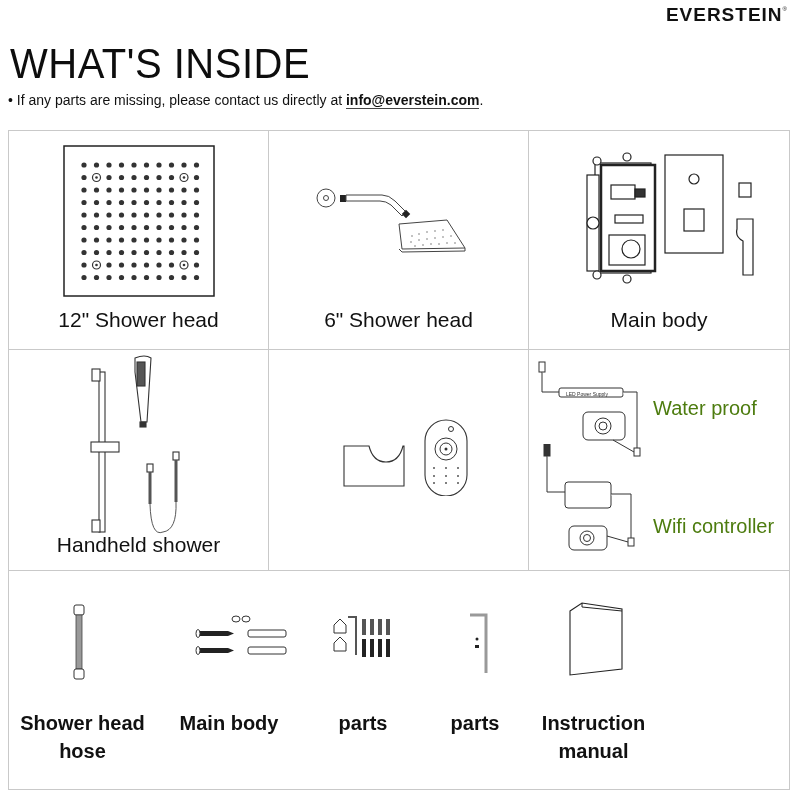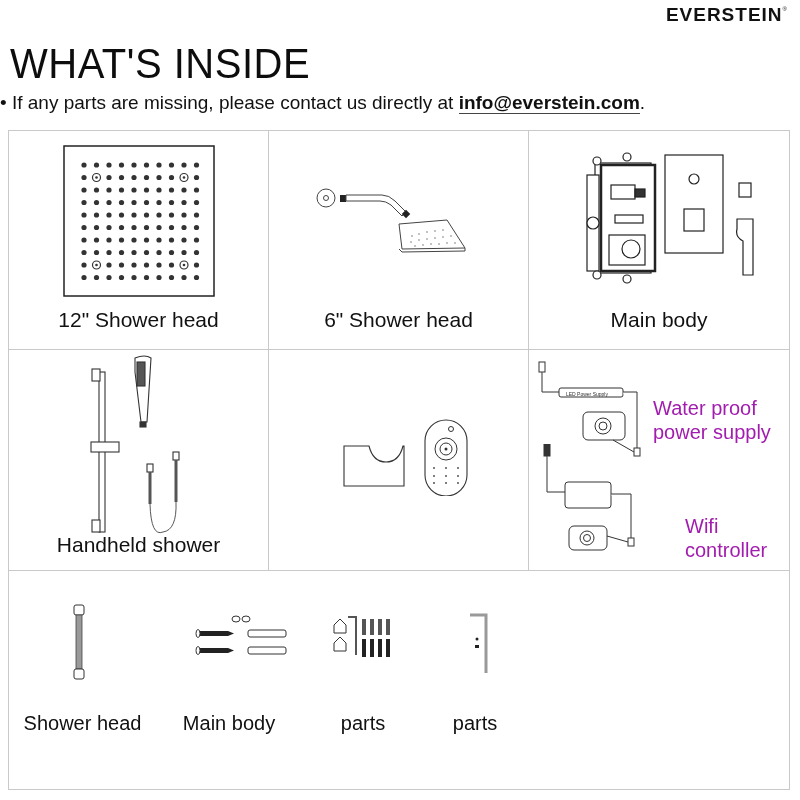--- a/index.html
+++ b/index.html
@@ -3,42 +3,42 @@
 <meta charset="utf-8">
 <style>
   * { box-sizing: border-box; margin: 0; padding: 0; }
   html, body { width: 800px; height: 800px; background: #ffffff; overflow: hidden; }
   body { position: relative; font-family: "Liberation Sans", "DejaVu Sans", sans-serif; color: #111; }
 
   .brand { position: absolute; top: 4px; right: 12px; font-size: 19px; font-weight: 700; letter-spacing: 1px; color: #111; }
   .brand sup { font-size: 6px; font-weight: 400; vertical-align: top; position: relative; top: 2px; }
 
   .title { position: absolute; left: 10px; top: 40px; font-size: 40px; font-weight: 400; letter-spacing: 0.5px; color: #0d0d0d; transform: scaleY(1.05); transform-origin: left top; }
-  .subtitle { position: absolute; left: 0; top: 92px; font-size: 19px; color: #111; white-space: nowrap; }
+  .subtitle { position: absolute; left: 8px; top: 92px; font-size: 14px; color: #111; white-space: nowrap; }
   .subtitle .email { font-weight: 700; border-bottom: 1.5px solid #444; text-decoration: none; color: #111; }
 
   .grid { position: absolute; left: 8px; top: 130px; width: 782px; height: 660px; border: 1px solid #c9c9c9; }
   .row { position: absolute; left: 0; width: 100%; border-bottom: 1px solid #c9c9c9; display: flex; }
   .row:last-child { border-bottom: none; }
   .r1 { top: 0; height: 219px; }
   .r2 { top: 219px; height: 221px; }
-  .r3 { top: 440px; height: 219px; }
+  .r3 { top: 440px; height: 219px; font-weight: bold; }
 
   .cell { position: relative; height: 100%; border-right: 1px solid #c9c9c9; }
   .cell:last-child { border-right: none; }
   .c1 { width: 260px; } .c2 { width: 260px; } .c3 { width: 260px; }
 
   .label { position: absolute; left: 0; right: 0; text-align: center; font-size: 21px; color: #111; }
   .r1 .label { top: 177px; }
   .r2 .label { top: 183px; }
 
   .illus { position: absolute; }
 
   
-  .side-label { position: absolute; font-size: 20px; line-height: 24px; color: #a21caf; }
+  .side-label { position: absolute; font-size: 20px; line-height: 24px; color: #4d7c0f; }
 
   
   .smcell { position: relative; height: 100%; }
   .smlabel { position: absolute; left: 0; right: 0; text-align: center; font-size: 20px; line-height: 28px; color: #111; }
 </style>
 </head>
 <body>
 
 <div class="brand"><span>EVERSTEIN</span><sup>®</sup></div>
 
@@ -295,35 +295,35 @@
           <path d="M72 50 L92 50 L92 94"></path>
           <rect x="89" y="94" width="6" height="8"></rect>
           <rect x="30" y="82" width="38" height="24" rx="5"></rect>
           <circle cx="48" cy="94" r="7"></circle>
             <circle cx="48" cy="94" r="3.5"></circle>
           <path d="M68 92 L89 98"></path>
         </g>
       </svg>
       <div class="side-label" style="left:124px;top:46px;">
         <div>Water proof</div>
-        <div>power supply</div>
-      </div>
-      <div class="side-label" style="left:124px;top:164px;margin-left:32px;">Wifi controller</div>
+      </div>
+      <div class="side-label" style="left:124px;top:164px;">Wifi controller</div>
     </div>
   </div>
 
   <div class="row r3">
     <div class="smcell" style="width:147px">
       <svg class="illus" style="left:62px;top:32px" width="18" height="80">
         <rect x="3" y="2" width="10" height="10" rx="2" fill="#fff" stroke="#333"></rect>
         <rect x="5" y="12" width="6" height="54" fill="#999" stroke="#444" stroke-width="0.8"></rect>
         <rect x="3" y="66" width="10" height="10" rx="2" fill="#fff" stroke="#333"></rect>
       </svg>
       <div class="smlabel" style="top:138px">
         <div>Shower head</div>
+        <div>hose</div>
       </div>
     </div>
     <div class="smcell" style="width:146px">
       <svg class="illus" style="left:38px;top:42px" width="100" height="50">
         <g fill="#fff" stroke="#333">
             <ellipse cx="42" cy="6" rx="4" ry="3"></ellipse>
             <ellipse cx="52" cy="6" rx="4" ry="3"></ellipse>
           </g>
         <g fill="#222">
             <rect x="4" y="18" width="30" height="5"></rect>
@@ -369,14 +369,24 @@
     <div class="smcell" style="width:102px">
       <svg class="illus" style="left:42px;top:40px" width="30" height="66">
         <path d="M4 4 L20 4 L20 62" fill="none" stroke="#999" stroke-width="3"></path>
         <circle cx="11" cy="28" r="1.5" fill="#222"></circle>
           <rect x="9" y="34" width="4" height="3" fill="#222"></rect>
       </svg>
       <div class="smlabel" style="top:138px">
         <div>parts</div>
       </div>
     </div>
+    <div class="smcell" style="width:135px">
+      <svg class="illus" style="left:40px;top:28px" width="60" height="86">
+        <path d="M4 12 L16 4 L56 10 L56 70 L4 76 Z" fill="#fff" stroke="#222" stroke-width="1.1"></path>
+        <path d="M16 4 L16 8 L56 12" fill="none" stroke="#222" stroke-width="1"></path>
+      </svg>
+      <div class="smlabel" style="top:138px">
+        <div>Instruction</div>
+        <div>manual</div>
+      </div>
+    </div>
   </div>
 </div>
 
 </body></html>

